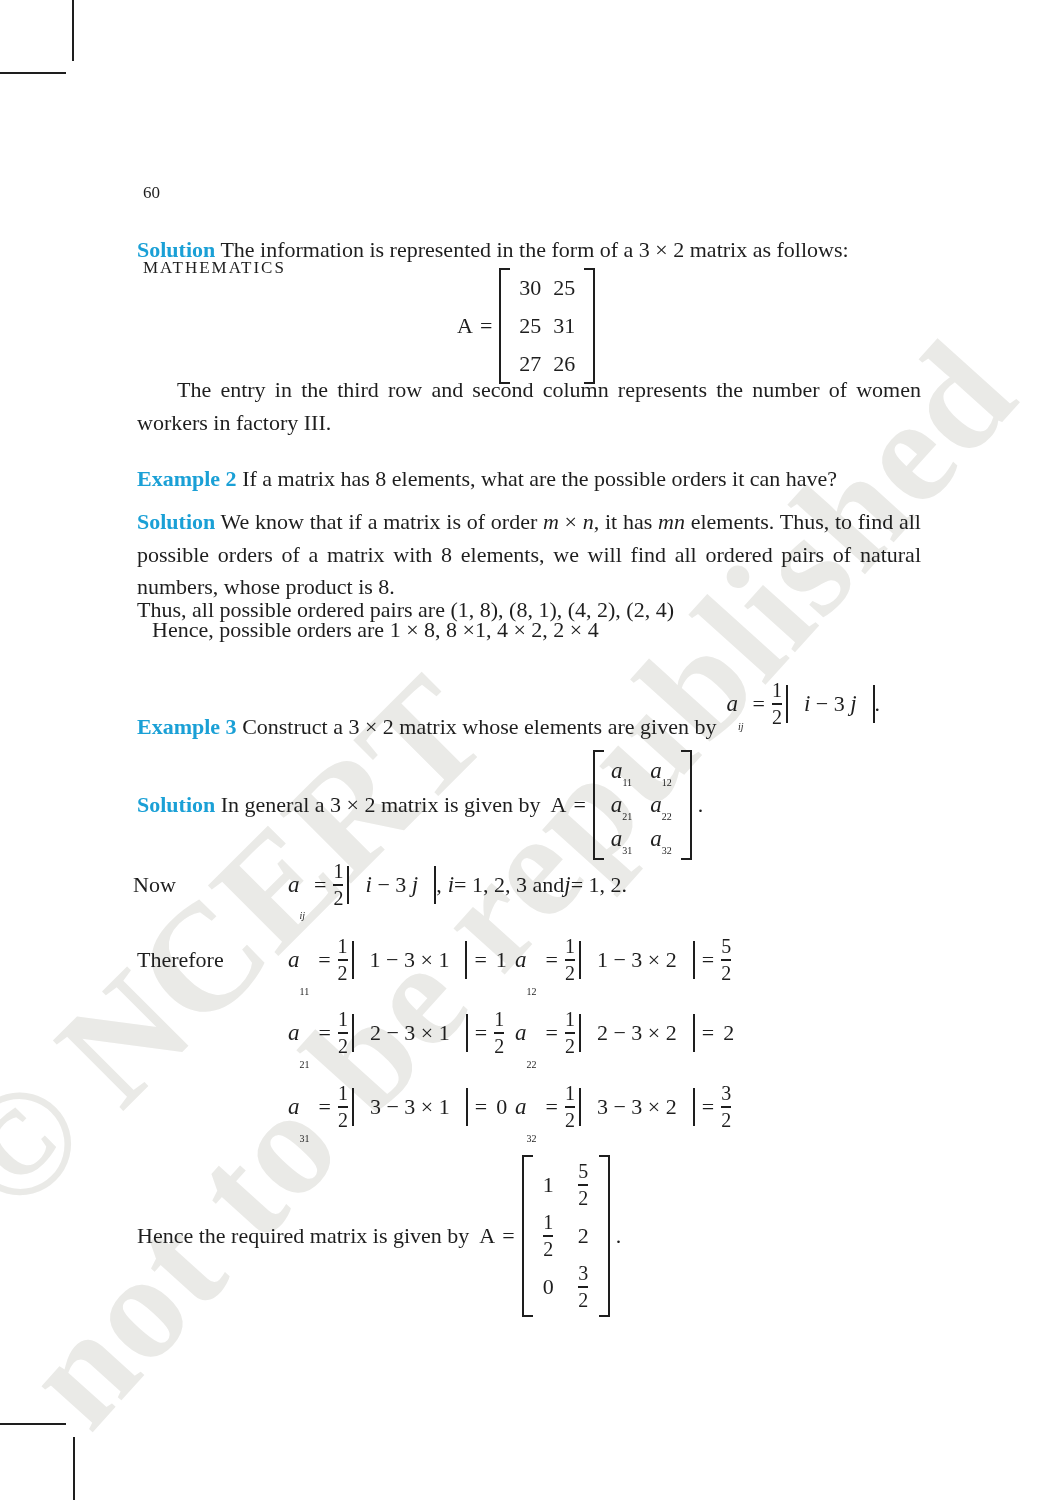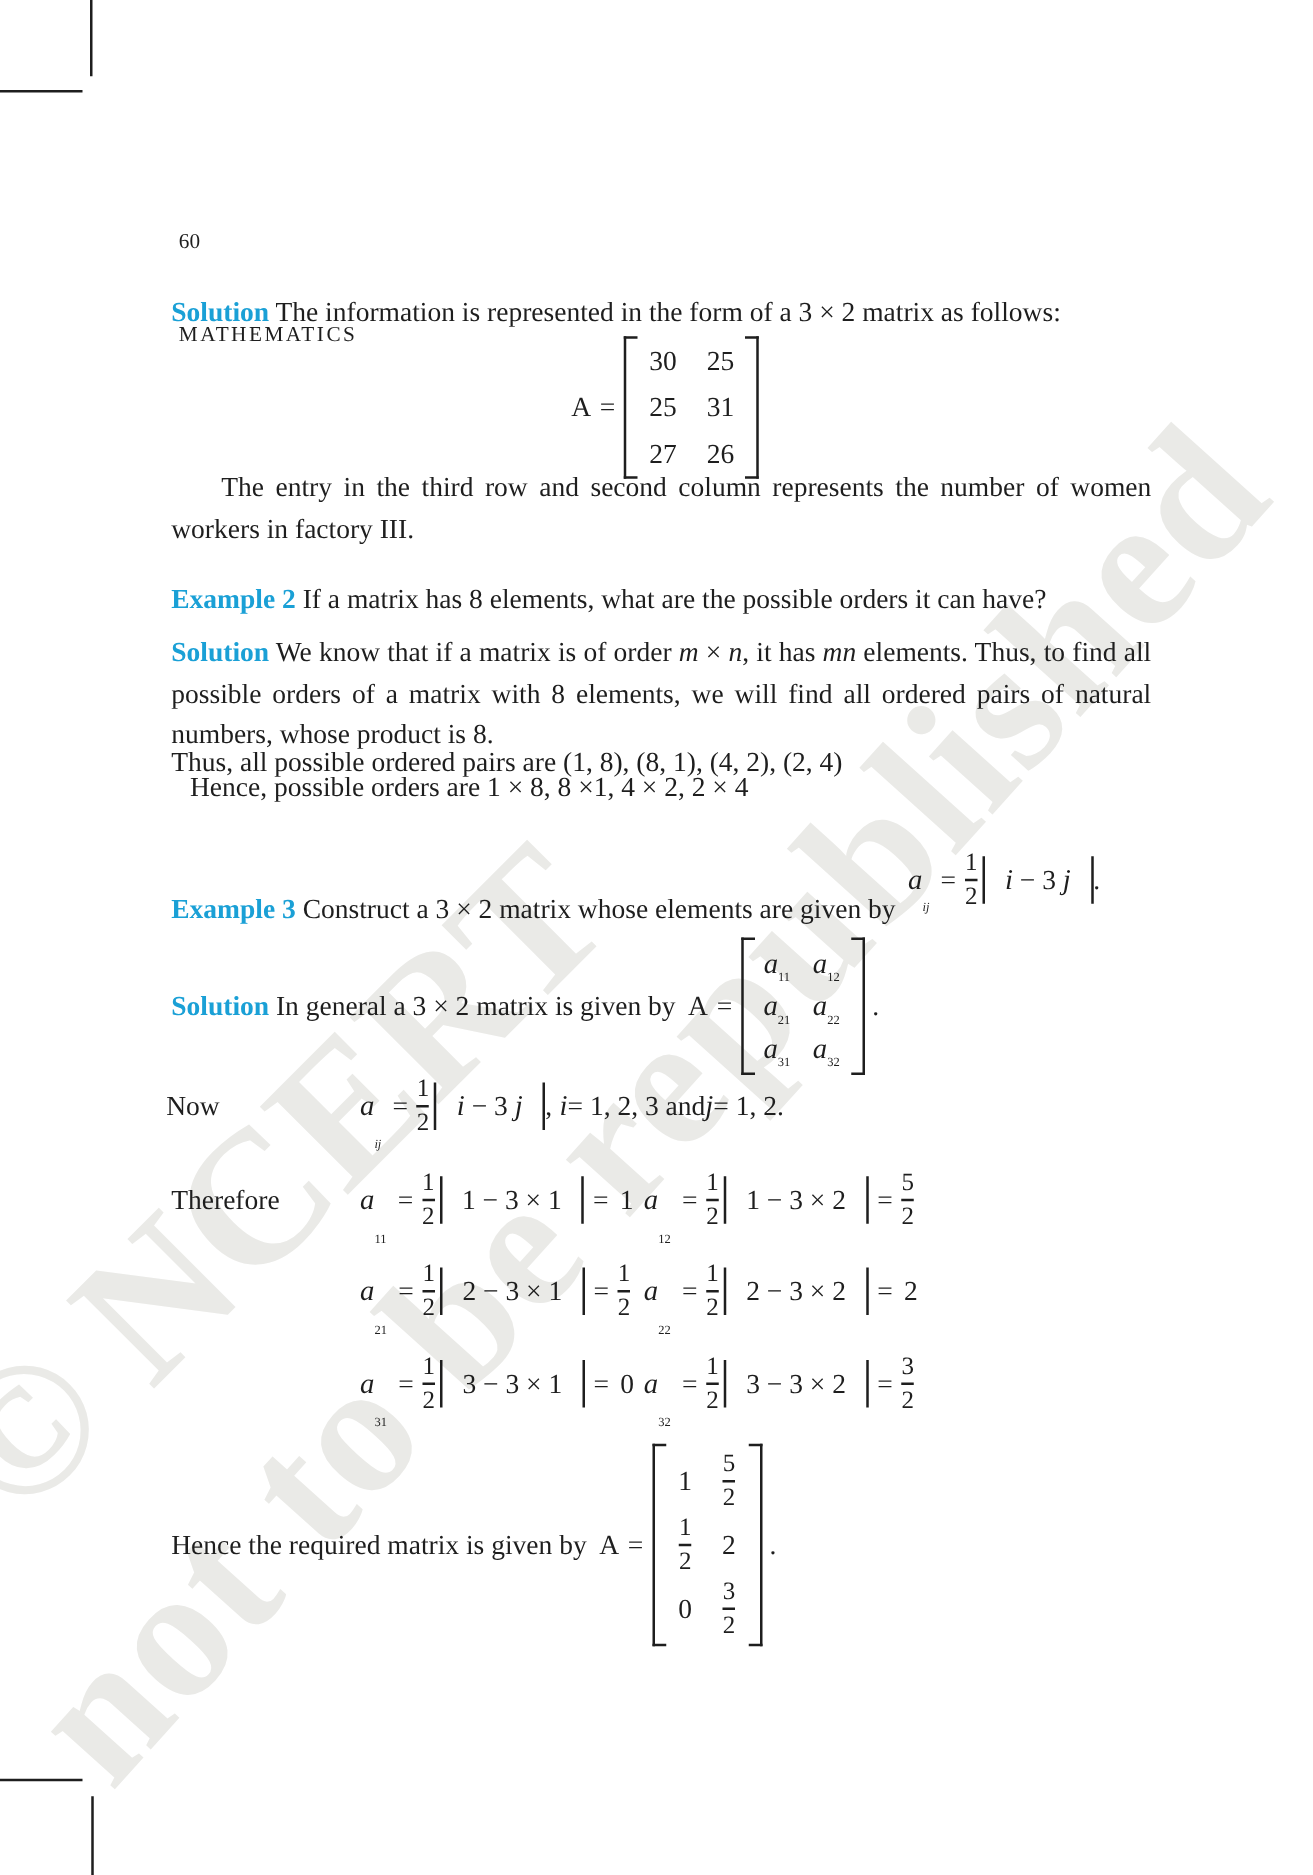--- a/index.html
+++ b/index.html
@@ -40,21 +40,21 @@
   .abs{display:inline-flex;align-items:center;gap:16px;margin-left:4px;justify-content:flex-end;}
   .abar{width:2px;height:38px;background:#1e1e1e;}
   .res{margin-left:2px;}
   
   .mrow{display:flex;align-items:center;}
   .matrix{display:inline-flex;align-items:stretch;}
   .mb{width:9px;}
   .mb.l{border-left:2.5px solid #1e1e1e;border-top:2.5px solid #1e1e1e;border-bottom:2.5px solid #1e1e1e;}
   .mb.r{border-right:2.5px solid #1e1e1e;border-top:2.5px solid #1e1e1e;border-bottom:2.5px solid #1e1e1e;}
   .mcells{display:grid;grid-template-columns:auto auto;align-items:center;justify-items:center;font-size:22px;}
-  .m1 .mcells{column-gap:24px;row-gap:11px;padding:7px 9px;}
+  .m1 .mcells{column-gap:24px;row-gap:11px;padding:7px 9px;gap:12px;}
   .m2 .mcells{column-gap:16px;row-gap:8px;padding:8px 7px;}
   .m3 .mcells{column-gap:24px;row-gap:3px;padding:6px 10px;}
   .period{margin-left:6px;}
   .gap6{margin-left:6px;}
   .gap10{margin-left:10px;}
 </style>
 </head>
 <body>
 
 <div class="page">

